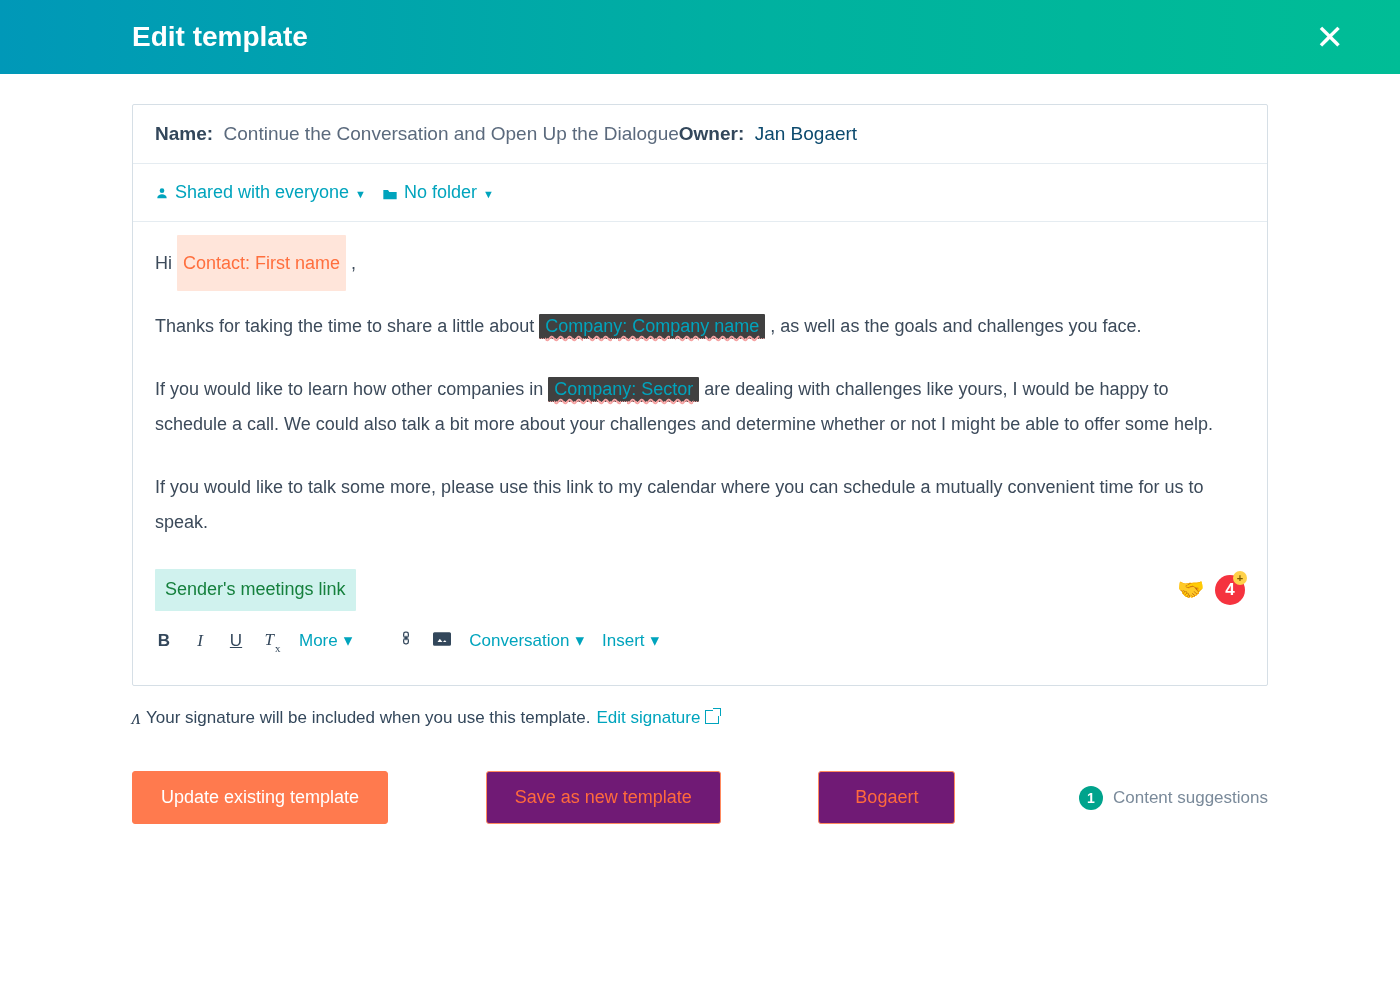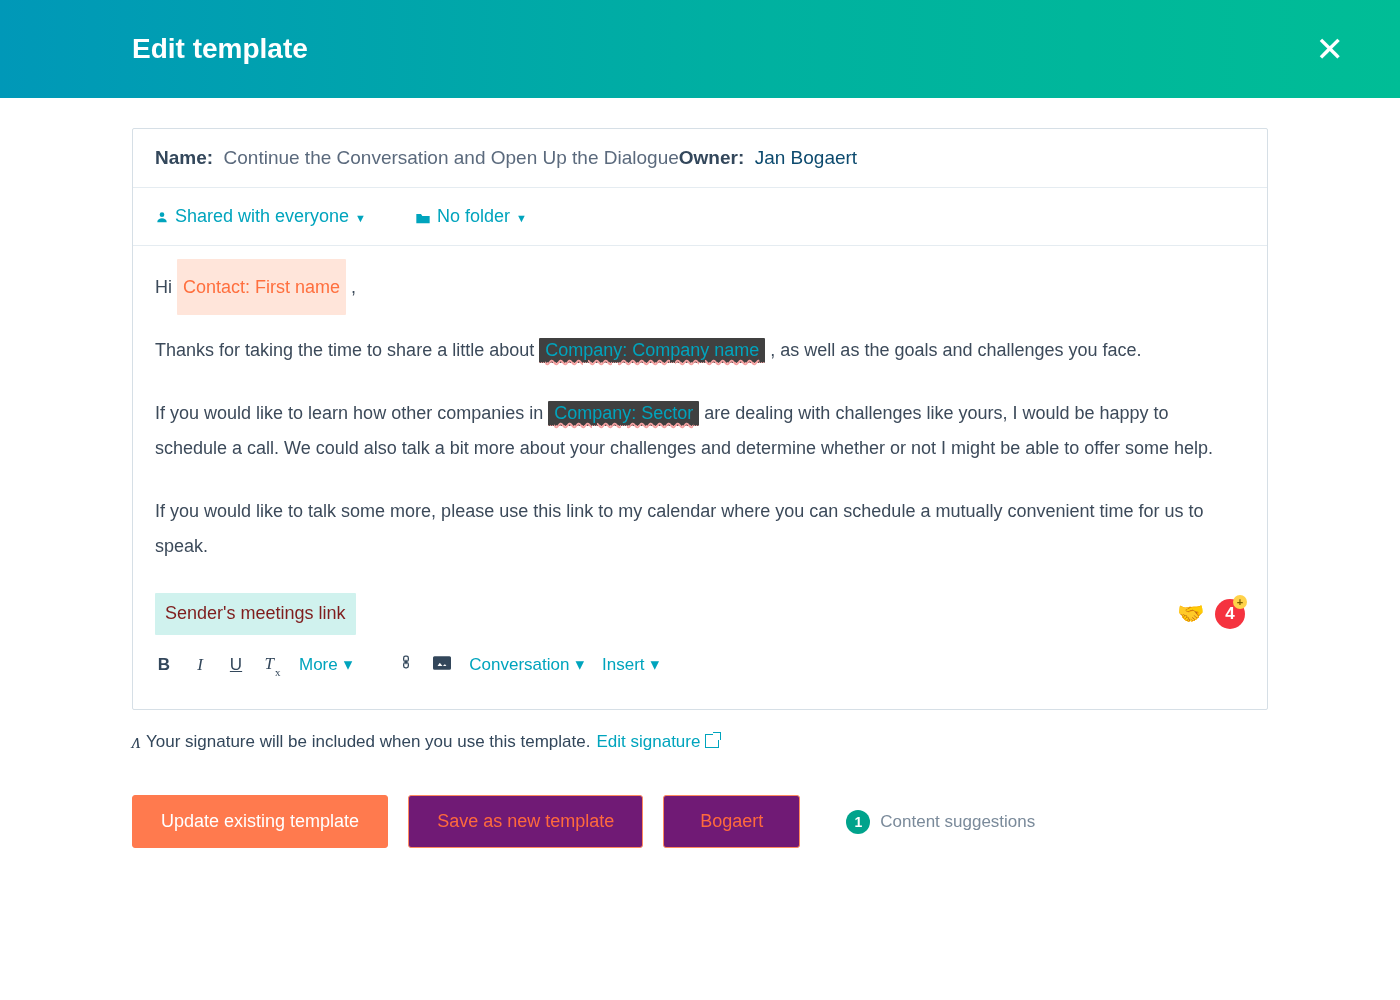--- a/index.html
+++ b/index.html
@@ -6,21 +6,21 @@
   body {
     font-family: -apple-system, BlinkMacSystemFont, "Segoe UI", Helvetica, Arial, sans-serif;
     background: #fff;
     width: 1400px;
     height: 1000px;
     overflow: hidden;
     color: #33475b;
   }
   .header-bar {
     background: linear-gradient(90deg, #0098b8 0%, #00b1a0 55%, #00bd96 100%);
-    height: 98px;
+    height: 74px;
     display: flex;
     align-items: center;
     padding: 0 56px 0 132px;
     justify-content: space-between;
     color: #fff;
   }
   .header-title { font-size: 28px; font-weight: 600; }
   .close-x { font-size: 34px; font-weight: 300; cursor: pointer; line-height: 1; }
   .content { padding: 30px 132px 0 132px; }
   .panel { border: 1px solid #d6dfe6; background: #fff; border-radius: 2px; }
@@ -45,21 +45,21 @@
     border-radius: 1px;
     font-size: 18px;
     border-bottom: 1px dotted #f5a2a2;
     text-decoration: underline;
     text-decoration-color: #f5a2a2;
     text-decoration-style: wavy;
     text-underline-offset: 3px;
   }
   .token-teal-plain {
     background: #d0f2ee;
-    color: #7f1d1d;
+    color: #15803d;
     padding: 3px 10px;
     border-radius: 1px;
     font-size: 18px;
     display: inline-block;
   }
   .badge-red {
     background: #f5333f;
     color: #fff;
     width: 30px; height: 30px;
     border-radius: 50%;
@@ -87,21 +87,21 @@
   .tb-underline { text-decoration: underline; font-weight: 400; }
   .tb-clear { font-style: italic; font-family: Georgia, serif; position: relative; font-weight: 400; }
   .tb-clear sub { font-size: 11px; position: relative; left: 1px; top: 2px; font-style: normal; }
   .tb-teal { color: #00a4bd; font-weight: 500; display: inline-flex; align-items: center; gap: 6px; cursor: pointer; }
   .tb-sep { width: 1px; height: 18px; background: transparent; margin: 0 4px; }
   .signature-note { margin-top: 20px; font-size: 17px; color: #33475b; display: flex; align-items: center; gap: 6px; }
   .signature-note a { color: #00a4bd; text-decoration: none; font-weight: 500; cursor: pointer; }
   .ext-box { display:inline-block; width:14px; height:14px; border:1.6px solid #00a4bd; position:relative; top:1px;}
   .ext-box::after { content:""; position:absolute; top:-3px; right:-3px; width:7px; height:7px; border-top:1.6px solid #00a4bd; border-right:1.6px solid #00a4bd; background:#fff;}
   .sig-icon { font-style: italic; font-family: "Brush Script MT", cursive; font-size: 20px; color:#33475b; }
-  .footer-actions { margin-top: 42px; display: flex; align-items: center; gap: 20px; }
+  .footer-actions { margin-top: 42px; display: flex; align-items: center; gap: 20px; justify-content: space-between; }
   .btn {
     padding: 15px 28px;
     font-size: 18px;
     border-radius: 3px;
     cursor: pointer;
     font-weight: 400;
     border: 1px solid transparent;
     background: #fff;
   }
   .btn-primary { background: #ff7a4e; color: #fff; border-color: #ff7a4e; }
@@ -128,21 +128,21 @@
         <span class="meta-label">Name:</span>
         <span class="meta-value">Continue the Conversation and Open Up the Dialogue</span>
       </div>
       <div>
         <span class="meta-label">Owner:</span>
         <span class="meta-value" style="color:#0c4a6e">Jan Bogaert</span>
       </div>
     </div>
 
     <div class="meta-row">
-      <div style="display:flex; gap:49px; align-items:center;">
+      <div style="display:flex; gap:16px; align-items:center;">
         <span class="dropdown-link">
           <svg class="icon-svg" width="14" height="14" viewBox="0 0 24 24" fill="#00a4bd">
               <circle cx="12" cy="8" r="4"></circle>
               <path d="M4 20c0-4 4-6 8-6s8 2 8 6v1H4z"></path>
             </svg>
           <span>Shared with everyone</span>
           <span class="chev">▼</span>
         </span>
         <span class="dropdown-link">
           <svg class="icon-svg folder-svg" width="16" height="14" viewBox="0 0 24 20" fill="#00a4bd">

